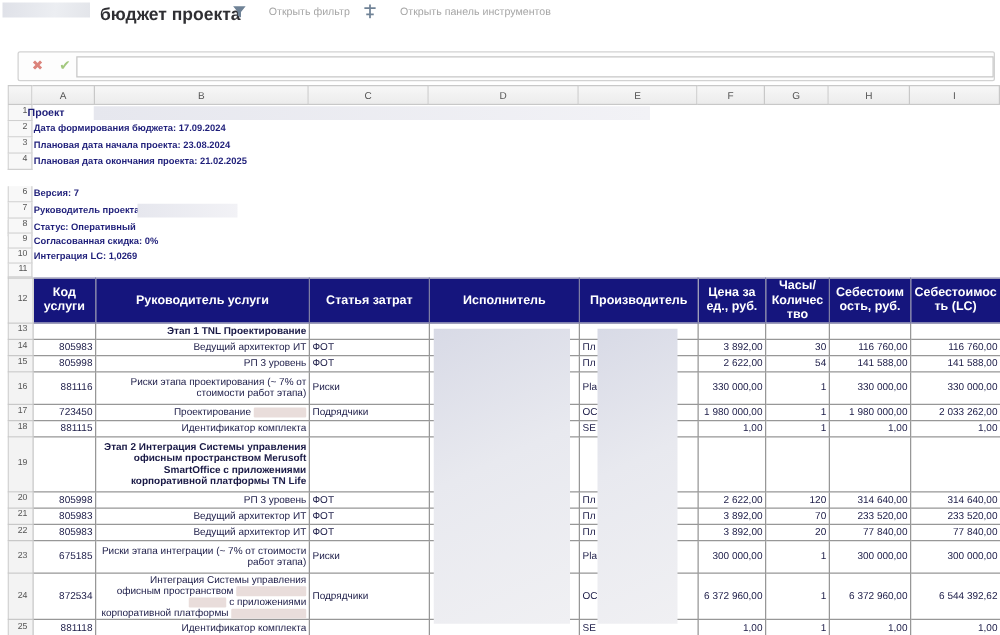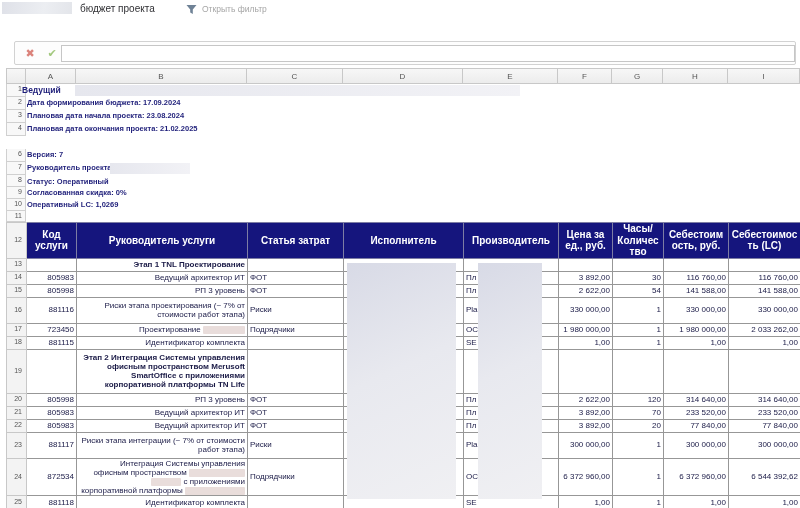--- a/index.html
+++ b/index.html
@@ -1,22 +1,22 @@
 <!DOCTYPE html>
 <html><head>
 <meta charset="utf-8">
 <style>
   html,body{margin:0;padding:0;width:800px;height:508px;background:#fff;overflow:hidden;
             font-family:"Liberation Sans","DejaVu Sans",sans-serif;}
   
   #toolbar{position:absolute;left:0;top:0;width:800px;height:20px;background:#fff;}
   .tb-blur{position:absolute;left:2px;top:2px;width:70px;height:12px;
            background:linear-gradient(100deg,#dfe1e8,#eceef2 60%,#e3e5ea);}
-  #page-title{position:absolute;left:80px;top:3px;font-size:10px;font-weight:normal;color:#2f2f33;}
-  .tool-btn{position:absolute;top:2px;height:14px;display:flex;align-items:center;gap:5px;cursor:default;}
+  #page-title{position:absolute;left:80px;top:3px;font-size:14px;font-weight:bold;color:#2f2f33;}
+  .tool-btn{position:absolute;top:2px;height:14px;display:flex;align-items:center;gap:18px;cursor:default;}
   .tool-btn .lbl{font-size:8.5px;color:#a6a6a6;}
   .tool-btn svg{display:block;}
   
   #formulabar{position:absolute;left:14px;top:41px;width:782px;height:24px;
               border:1px solid #d2d2d2;background:#fdfdfd;border-radius:2px;box-sizing:border-box;}
   .fb-icon{position:absolute;top:4px;width:14px;height:14px;font-size:11px;font-weight:bold;
            text-align:center;line-height:14px;cursor:default;}
   #fb-x{left:8px;color:#db837b;}
   #fb-check{left:30px;color:#a3c87e;}
   #formula-input{position:absolute;left:46px;top:3px;width:726px;height:15px;border:1px solid #c6c6c6;
@@ -56,20 +56,28 @@
 <body>
 
 <div id="toolbar">
   <div class="tb-blur"></div>
   <div id="page-title">бюджет проекта</div>
   <div class="tool-btn" style="left:186px">
     <svg width="11" height="11" viewBox="0 0 11 11">
       <path d="M0.5 1 H10.5 L6.8 5.6 V10 L4.2 8.6 V5.6 Z" fill="#6f8296"></path>
     </svg>
     <span class="lbl">Открыть фильтр</span>
+  </div>
+  <div class="tool-btn" style="left:290px">
+    <svg width="12" height="12" viewBox="0 0 12 12">
+      <line x1="6" y1="0.5" x2="6" y2="11.5" stroke="#6f8296" stroke-width="1.4"></line>
+      <line x1="1.5" y1="3.5" x2="10.5" y2="3.5" stroke="#6f8296" stroke-width="1.4"></line>
+      <line x1="3" y1="8.5" x2="9" y2="8.5" stroke="#6f8296" stroke-width="1.4"></line>
+    </svg>
+    <span class="lbl">Открыть панель инструментов</span>
   </div>
 </div>
 
 <div id="formulabar">
   <div class="fb-icon" id="fb-x">✖</div>
   <div class="fb-icon" id="fb-check">✔</div>
   <input id="formula-input" value="" style="">
 </div>
 
 <div id="sheet">
@@ -81,21 +89,21 @@
       <div class="letter-cell" style="width: 120px;">D</div>
       <div class="letter-cell" style="width: 95px;">E</div>
       <div class="letter-cell" style="width: 54px;">F</div>
       <div class="letter-cell" style="width: 51px;">G</div>
       <div class="letter-cell" style="width: 65px;">H</div>
       <div class="letter-cell" style="width: 72px;">I</div>
     </div>
   <div id="inforows">
       <div class="info-row" style="top: 16px; height: 13px;">
         <div class="info-num">1</div>
-        <div class="info-text big">Ведущий</div>
+        <div class="info-text big">Проект</div>
         <div class="info-blur" style="left: 69px; width: 445px;"></div>
       </div>
       <div class="info-row" style="top: 29px; height: 13px;">
         <div class="info-num">2</div>
         <div class="info-text">Дата формирования бюджета: 17.09.2024</div>
       </div>
       <div class="info-row" style="top: 42px; height: 13px;">
         <div class="info-num">3</div>
         <div class="info-text">Плановая дата начала проекта: 23.08.2024</div>
       </div>
@@ -118,21 +126,21 @@
       </div>
       <div class="info-row" style="top: 107px; height: 12px;">
         <div class="info-num">8</div>
       </div>
       <div class="info-row" style="top: 119px; height: 12px;">
         <div class="info-num">9</div>
         <div class="info-text">Согласованная скидка: 0%</div>
       </div>
       <div class="info-row" style="top: 131px; height: 12px;">
         <div class="info-num">10</div>
-        <div class="info-text">Оперативный LC: 1,0269</div>
+        <div class="info-text">Интеграция LC: 1,0269</div>
       </div>
       <div class="info-row" style="top: 143px; height: 11px;">
         <div class="info-num">11</div>
       </div>
     </div>
   <table id="grid">
     <colgroup>
       <col style="width:20px">
         <col style="width:50px">
         <col style="width:171px">
@@ -272,21 +280,21 @@
           <td class="">ФОТ</td>
           <td class=""></td>
           <td class="">Пл</td>
           <td class="num">3 892,00</td>
           <td class="num">20</td>
           <td class="num">77 840,00</td>
           <td class="num">77 840,00</td>
         </tr>
         <tr style="height: 26px;">
           <td class="gut">23</td>
-          <td class="code">881117</td>
+          <td class="code">675185</td>
           <td class="name">Риски этапа интеграции (~ 7% от стоимости работ этапа)</td>
           <td class="">Риски</td>
           <td class=""></td>
           <td class="">Pla</td>
           <td class="num">300 000,00</td>
           <td class="num">1</td>
           <td class="num">300 000,00</td>
           <td class="num">300 000,00</td>
         </tr>
         <tr style="height: 37px;">

